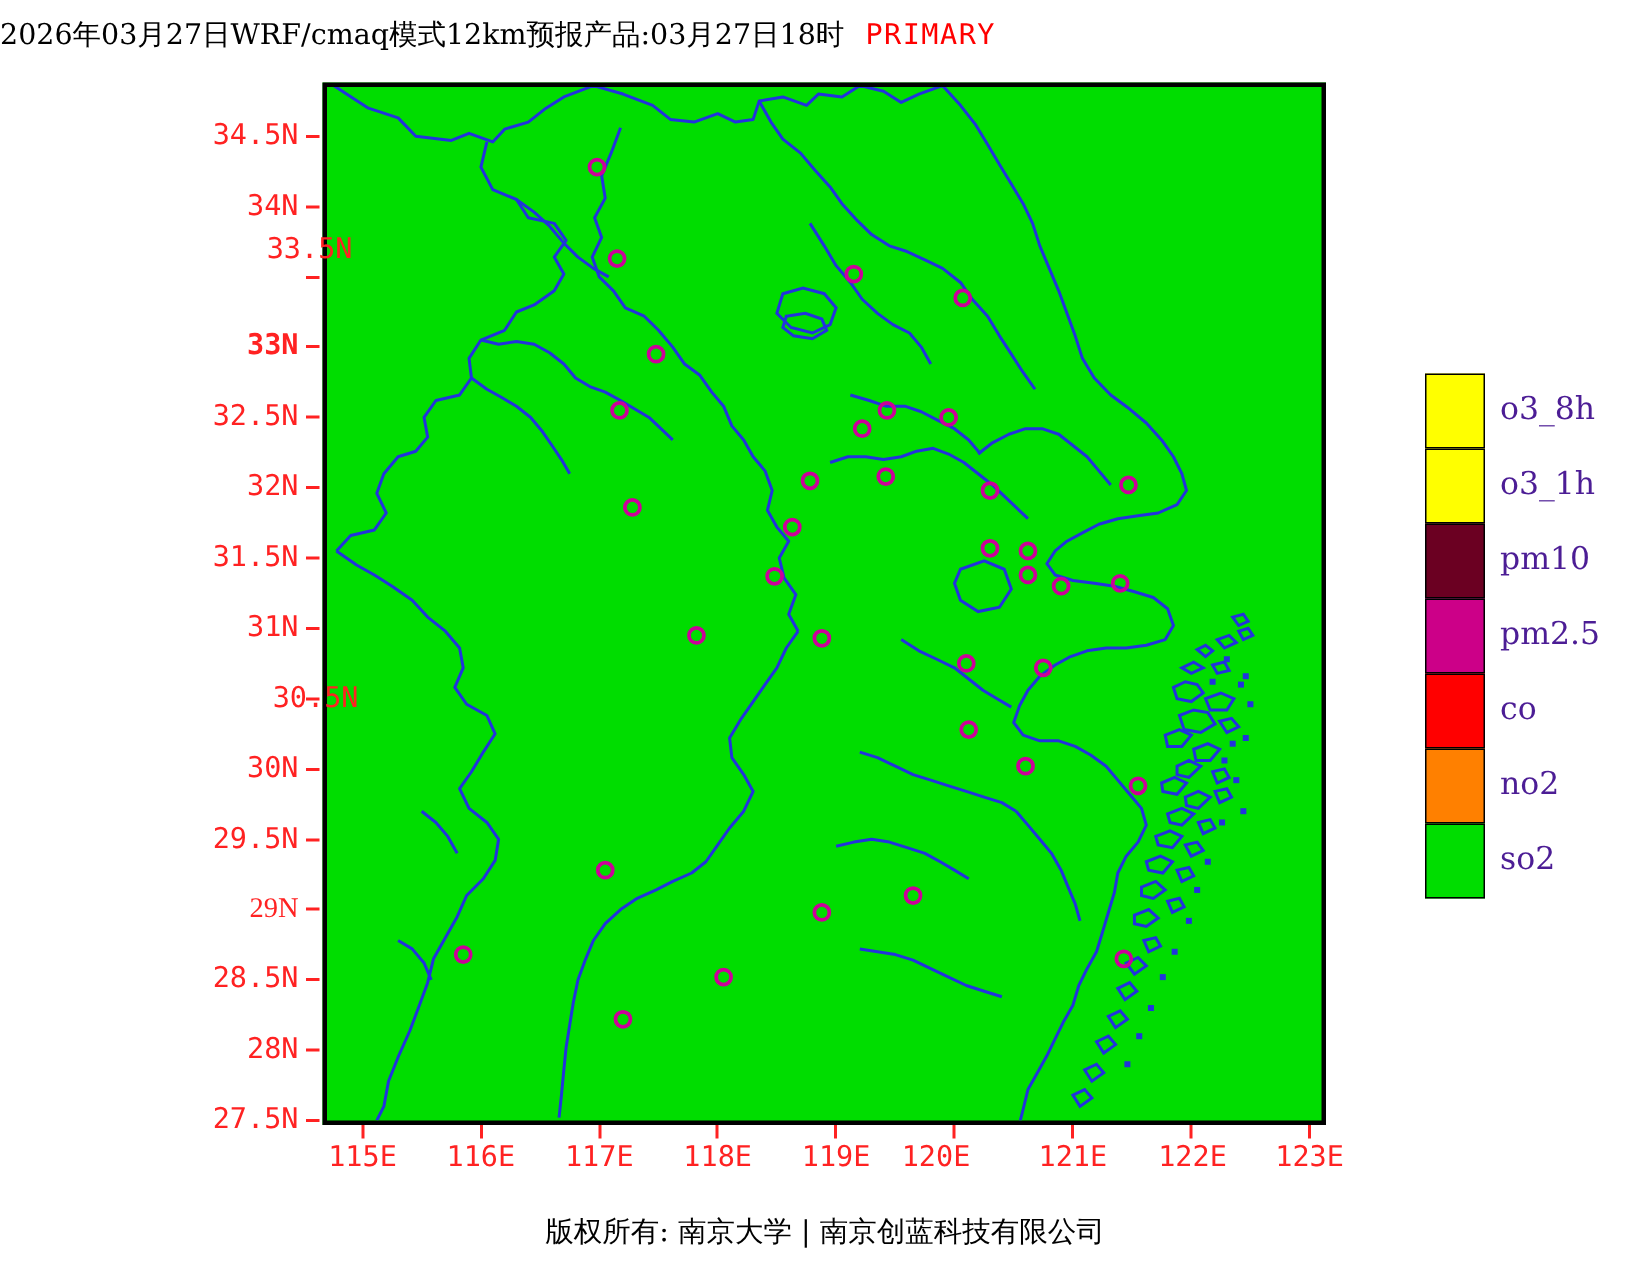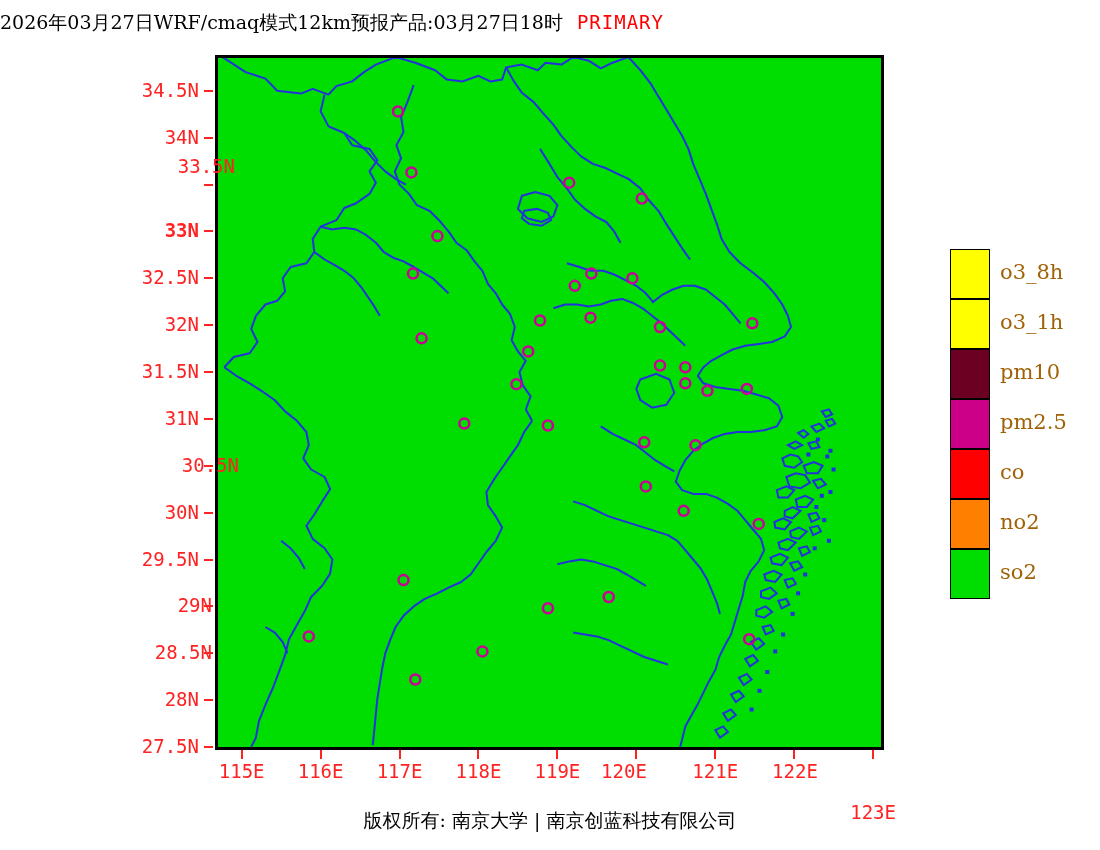--- a/index.html
+++ b/index.html
@@ -50,21 +50,21 @@
 
   
   #legend{position:absolute;left:950px;top:249px;}
   .legend-row{position:relative;height:50px;}
   .legend-swatch{
     position:absolute;left:0;top:0;width:40px;height:50px;
     box-sizing:border-box;border:1px solid #000000;
   }
   .legend-label{
     position:absolute;left:50px;top:13px;
-    font-size:21px;line-height:21px;color:#a16207;white-space:nowrap;
+    font-size:21px;line-height:21px;color:#4c1d95;white-space:nowrap;
     font-family:"DejaVu Serif","Liberation Serif",serif;
   }
 
   
   #footer{
     position:absolute;left:0;top:808px;width:1100px;text-align:center;
     font-size:19px;color:#000000;white-space:nowrap;
     font-family:"DejaVu Serif","Liberation Serif",serif;
   }
   #footer .sep{display:inline-block;padding:0 6px;}
@@ -211,23 +211,23 @@
       <div class="ylabel" style="left: 0px; width: 199px; top: 362.034px;">31.5N</div>
       <div class="ytick" style="left: 204px; top: 417.905px;"></div>
       <div class="ylabel" style="left: 0px; width: 199px; top: 408.905px;">31N</div>
       <div class="ytick" style="left: 204px; top: 464.776px;"></div>
       <div class="ylabel" style="left: 0px; width: 199px; top: 455.776px; margin-left: 40px;">30.5N</div>
       <div class="ytick" style="left: 204px; top: 511.646px;"></div>
       <div class="ylabel" style="left: 0px; width: 199px; top: 502.646px;">30N</div>
       <div class="ytick" style="left: 204px; top: 558.517px;"></div>
       <div class="ylabel" style="left: 0px; width: 199px; top: 549.517px;">29.5N</div>
       <div class="ytick" style="left: 204px; top: 605.388px;"></div>
-      <div class="ylabel" style="left: 13px; width: 199px; top: 596.388px;">29N</div>
+      <div class="ylabel" style="left: 0px; width: 199px; top: 596.388px; font-family: Liberation Serif, serif;">29N</div>
       <div class="ytick" style="left: 204px; top: 652.259px;"></div>
-      <div class="ylabel" style="left: 0px; width: 199px; top: 643.259px; padding-left: 13px;">28.5N</div>
+      <div class="ylabel" style="left: 0px; width: 199px; top: 643.259px;">28.5N</div>
       <div class="ytick" style="left: 204px; top: 699.129px;"></div>
       <div class="ylabel" style="left: 0px; width: 199px; top: 690.129px;">28N</div>
       <div class="ytick" style="left: 204px; top: 746px;"></div>
       <div class="ylabel" style="left: 0px; width: 199px; top: 737px;">27.5N</div>
     </div>
   <div id="xlabels-layer">
       <div class="xtick" style="top: 750px; left: 240.679px;"></div>
       <div class="xlabel" style="left: 191.679px; width: 100px; top: 762px;">115E</div>
       <div class="xtick" style="top: 750px; left: 319.607px;"></div>
       <div class="xlabel" style="left: 270.607px; width: 100px; top: 762px;">116E</div>
@@ -237,21 +237,21 @@
       <div class="xlabel" style="left: 428.464px; width: 100px; top: 762px;">118E</div>
       <div class="xtick" style="top: 750px; left: 556.393px;"></div>
       <div class="xlabel" style="left: 507.393px; width: 100px; top: 762px; text-align: center;">119E</div>
       <div class="xtick" style="top: 750px; left: 635.321px;"></div>
       <div class="xlabel" style="left: 574px; width: 100px; top: 762px;">120E</div>
       <div class="xtick" style="top: 750px; left: 714.25px;"></div>
       <div class="xlabel" style="left: 665.25px; width: 100px; top: 762px; text-align: center;">121E</div>
       <div class="xtick" style="top: 750px; left: 793.179px;"></div>
       <div class="xlabel" style="left: 745px; width: 100px; top: 762px;">122E</div>
       <div class="xtick" style="top: 750px; left: 872.107px;"></div>
-      <div class="xlabel" style="left: 823.107px; width: 100px; top: 762px; margin-top: 41px;">123E</div>
+      <div class="xlabel" style="left: 823.107px; width: 100px; top: 762px;">123E</div>
     </div>
 
   <div id="legend">
       <div class="legend-row">
         <div class="legend-swatch" style="background: rgb(255, 255, 0);"></div>
         <div class="legend-label">o3_8h</div>
       </div>
       <div class="legend-row">
         <div class="legend-swatch" style="background: rgb(255, 255, 0);"></div>
         <div class="legend-label">o3_1h</div>

